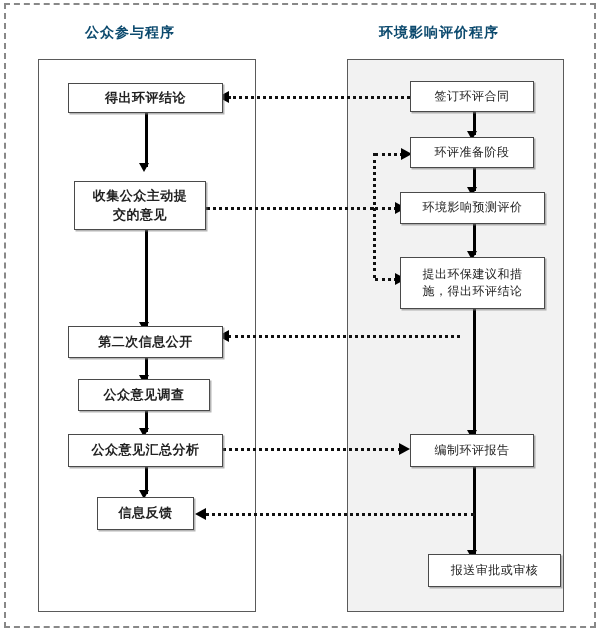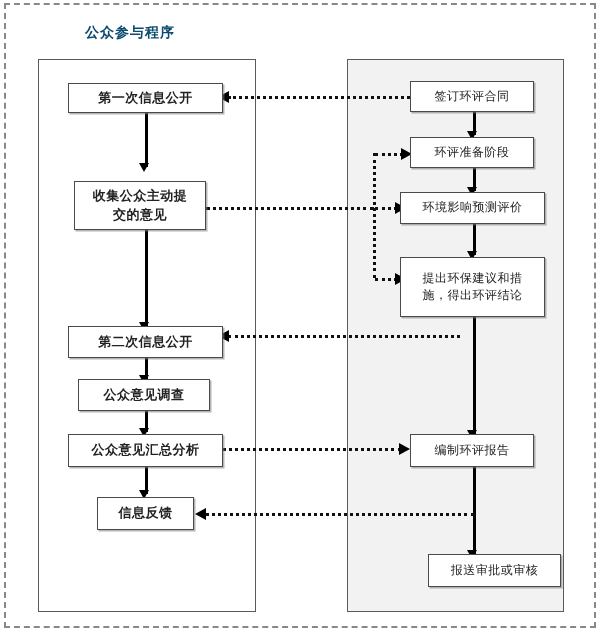--- a/index.html
+++ b/index.html
@@ -129,20 +129,21 @@
   }
 </style>
 </head>
 <body>
 
 <div id="page">
 
   <div id="page-frame"></div>
 
   <div class="col-title" id="title-left">公众参与程序</div>
+  <div class="col-title" id="title-right">环境影响评价程序</div>
 
   <div class="lane" id="lane-left"></div>
   <div class="lane" id="lane-right"></div>
 
   <div class="v-line" style="left:145px; top:111px;  height:56px;"></div>
   <div class="v-arrow-head" style="left:139px; top:163px;"></div>
 
   <div class="v-line" style="left:145px; top:228px;  height:98px;"></div>
   <div class="v-arrow-head" style="left:139px; top:322px;"></div>
 
@@ -188,21 +189,21 @@
   <div class="dot-h" style="left:228px; top:335px; width:232px;"></div>
   <div class="arrow-left" style="left:218px; top:330px;"></div>
 
   <div class="dot-h" style="left:222px; top:448px; width:180px;"></div>
   <div class="arrow-right" style="left:399px; top:443px;"></div>
 
   <div class="dot-h" style="left:205px; top:513px; width:270px;"></div>
   <div class="arrow-left" style="left:195px; top:508px;"></div>
 
   <div class="node" style="left:68px; top:83px; width:155px; height:30px;">
-    <span>第一次信息公开</span>
+    <span>得出环评结论</span>
   </div>
 
   <div class="node" style="left:74px; top:181px; width:132px; height:49px;">
     <div style="padding:0 4px;">
       <div>收集公众主动提</div>
       <div>交的意见</div>
     </div>
   </div>
 
   <div class="node" style="left:68px; top:326px; width:155px; height:32px;">
@@ -226,21 +227,21 @@
   </div>
 
   <div class="node plain" style="left:410px; top:137px; width:124px; height:31px;">
     <span>环评准备阶段</span>
   </div>
 
   <div class="node plain" style="left:400px; top:192px; width:145px; height:32px;">
     <span>环境影响预测评价</span>
   </div>
 
-  <div class="node plain" style="left:400px; top:257px; width:145px; height:60px;">
+  <div class="node plain" style="left:400px; top:257px; width:145px; height:52px;">
     <div style="padding:0 4px;">
       <div>提出环保建议和措</div>
       <div>施，得出环评结论</div>
     </div>
   </div>
 
   <div class="node plain" style="left:410px; top:434px; width:124px; height:33px;">
     <span>编制环评报告</span>
   </div>
 

